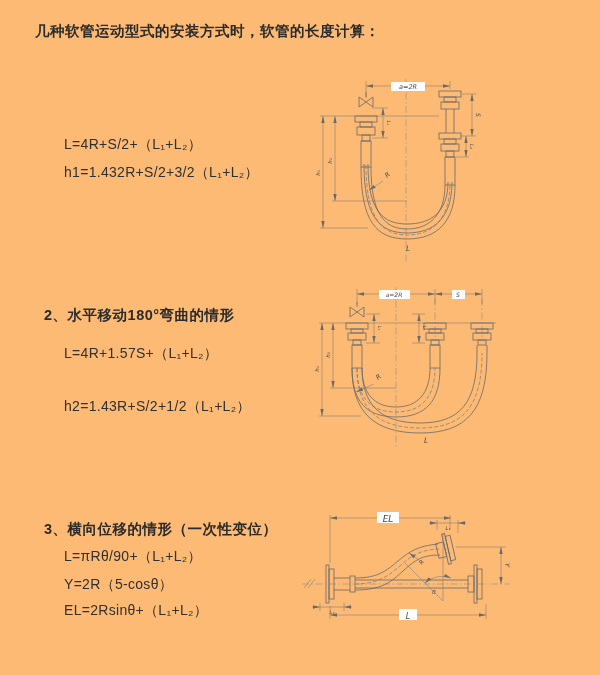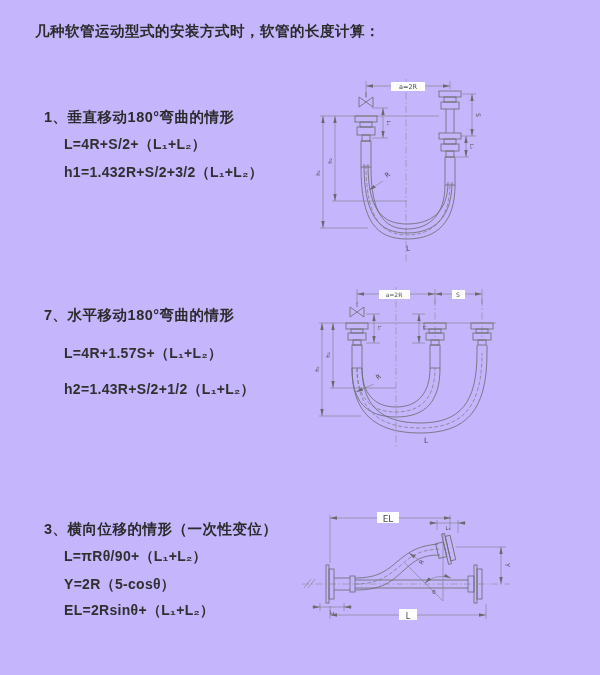--- a/index.html
+++ b/index.html
@@ -1,43 +1,42 @@
 <!DOCTYPE html>
 <html><head>
 <meta charset="utf-8">
 <style>
   html,body{margin:0;padding:0;}
   body{width:600px;height:675px;background:#fdfdfd;font-family:"Liberation Sans","DejaVu Sans",sans-serif;}
-  .page{position:relative;width:600px;height:675px;background:#c4b5fd;overflow:hidden;color:#2b2b2b;}
+  .page{position:relative;width:600px;height:675px;background:#fdba74;overflow:hidden;color:#2b2b2b;}
   .title{position:absolute;left:35px;top:22px;font-size:14.5px;font-weight:bold;letter-spacing:.5px;}
   .heading{position:absolute;left:44px;font-size:14.5px;font-weight:bold;letter-spacing:.5px;}
-  .formula{position:absolute;left:64px;font-size:14px;font-weight:700;letter-spacing:.3px;color:#303030;}
-  .diag{position:absolute;}
+  .formula{position:absolute;left:64px;font-size:14px;font-weight:400;letter-spacing:.3px;color:#303030;}
+  .diag{position:absolute;font-style:italic;}
   svg{display:block;}
   svg text{fill:#4a4a4a;font-family:"DejaVu Sans","Liberation Sans",sans-serif;}
   .ln{stroke:#6a6a6a;fill:none;stroke-width:.8;}
   .thin{stroke:#7a7a7a;fill:none;stroke-width:.55;}
   .cl{stroke:#8a8a8a;fill:none;stroke-width:.55;stroke-dasharray:7 2.5 1.5 2.5;}
   .dsh{stroke:#7a7a7a;fill:none;stroke-width:.7;stroke-dasharray:4 2;}
   .bg{fill:#fdfdfd;stroke:none;}
 </style>
 </head>
 <body>
 
 <div class="page">
 
   <div class="title">几种软管运动型式的安装方式时，软管的长度计算：</div>
 
-  <div class="heading" style="top:108px">1、垂直移动180°弯曲的情形</div>
   <div class="formula" style="top:136px">L=4R+S/2+（L₁+L₂）</div>
   <div class="formula" style="top:164px">h1=1.432R+S/2+3/2（L₁+L₂）</div>
 
-  <div class="heading" style="top:306px">7、水平移动180°弯曲的情形</div>
+  <div class="heading" style="top:306px">2、水平移动180°弯曲的情形</div>
   <div class="formula" style="top:345px">L=4R+1.57S+（L₁+L₂）</div>
-  <div class="formula" style="top:381px">h2=1.43R+S/2+1/2（L₁+L₂）</div>
+  <div class="formula" style="top:398px">h2=1.43R+S/2+1/2（L₁+L₂）</div>
 
   <div class="heading" style="top:520px">3、横向位移的情形（一次性变位）</div>
   <div class="formula" style="top:548px">L=πRθ/90+（L₁+L₂）</div>
   <div class="formula" style="top:576px">Y=2R（5-cosθ）</div>
   <div class="formula" style="top:602px">EL=2Rsinθ+（L₁+L₂）</div>
 
   <div class="diag" style="left:306px;top:73px">
     <svg width="290" height="195" viewBox="0 0 290 195">
       <defs>
         <marker id="m1" markerWidth="8" markerHeight="5" refX="7" refY="2" orient="auto-start-reverse" markerUnits="userSpaceOnUse">

